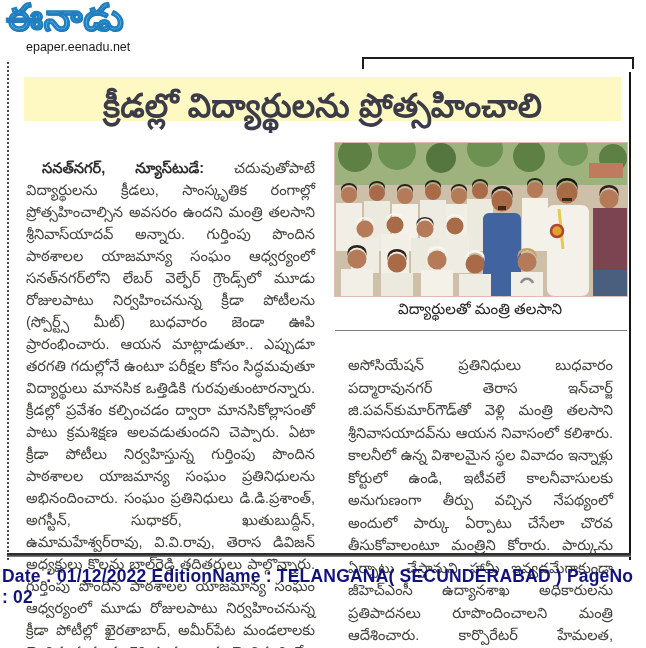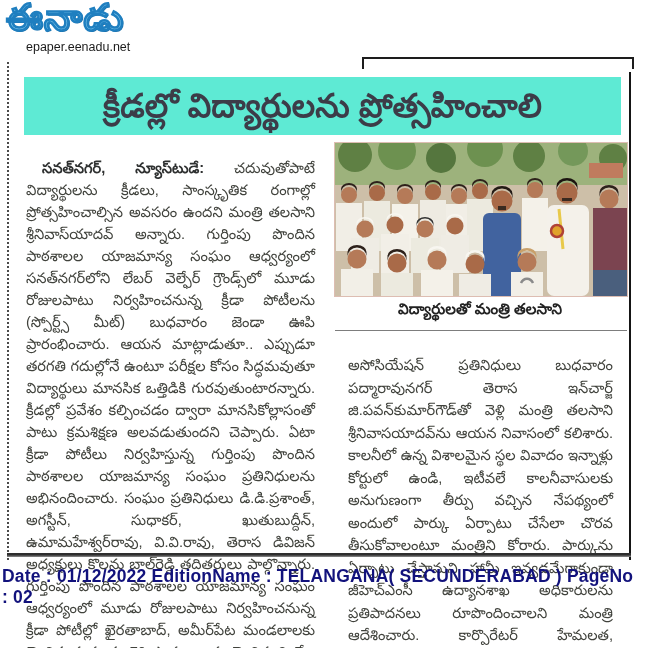--- a/index.html
+++ b/index.html
@@ -17,41 +17,41 @@
   }
   .site-url { left:26px; top:40px; font-size:12.5px; font-weight:normal; color:#1c1c1c; }
 
   
   .corner-mark { left:362px; top:57px; width:268px; height:10px;
     border-top:2px solid #1d1d1d; border-left:2px solid #1d1d1d; border-right:2px solid #1d1d1d; }
   .right-border { left:629px; top:72px; height:488px; width:0; border-left:2px solid #151515; }
   .left-perforation { left:7px; top:62px; height:498px; width:0; border-left:2px dotted #4a4a4a; }
 
   
-  .headline-band { left:24px; top:77px; width:597px; height:58px; background:#5eead4; }
+  .headline-band { left:24px; top:77px; width:597px; height:44px; background:#fef9c3; }
   .headline-text {
     width:100%; text-align:center; font-weight:bold; font-size:33px; line-height:58px;
     color:#3c3c48; white-space:nowrap; overflow:hidden;
   }
 
   
   .telugu-body { font-size:14.6px; line-height:22px; text-align:justify; color:#40423c; }
   .left-col  { left:10px;  top:141px; width:321px; }
   .right-col { left:332px; top:338px; width:297px; line-height:22.5px; }
   .lead-bold { font-weight:bold; color:#2e3030; }
   .para-indent { text-indent:16px; }
   p { margin:16px; }
   .subhead { margin-top:7px; font-weight:bold; font-size:15.5px; color:#30231a; line-height:21px; }
 
   
   .photo-box { left:334px; top:142px; width:292px; height:153px;
     border:1px solid #ddbdb2; background:#cdbfa8; }
   .photo-box svg { display:block; }
   .photo-caption { left:334px; top:300px; width:292px; text-align:center;
-    font-weight:bold; font-size:15px; color:#222222; }
+    font-weight:normal; font-size:15px; color:#222222; }
   .caption-divider { left:335px; top:330px; width:292px; height:0; border-top:1px solid #7d7d7d; }
 
   
   .bottom-rule { left:7px; top:553px; width:624px; height:4px;
     background:linear-gradient(to bottom,#2e2e2e 45%,#909090); }
   .footer-line { left:2px; top:566px; width:640px; font-size:17.5px; font-weight:bold;
     color:#12127c; letter-spacing:0.2px; }
 </style>
 </head>
 <body>

